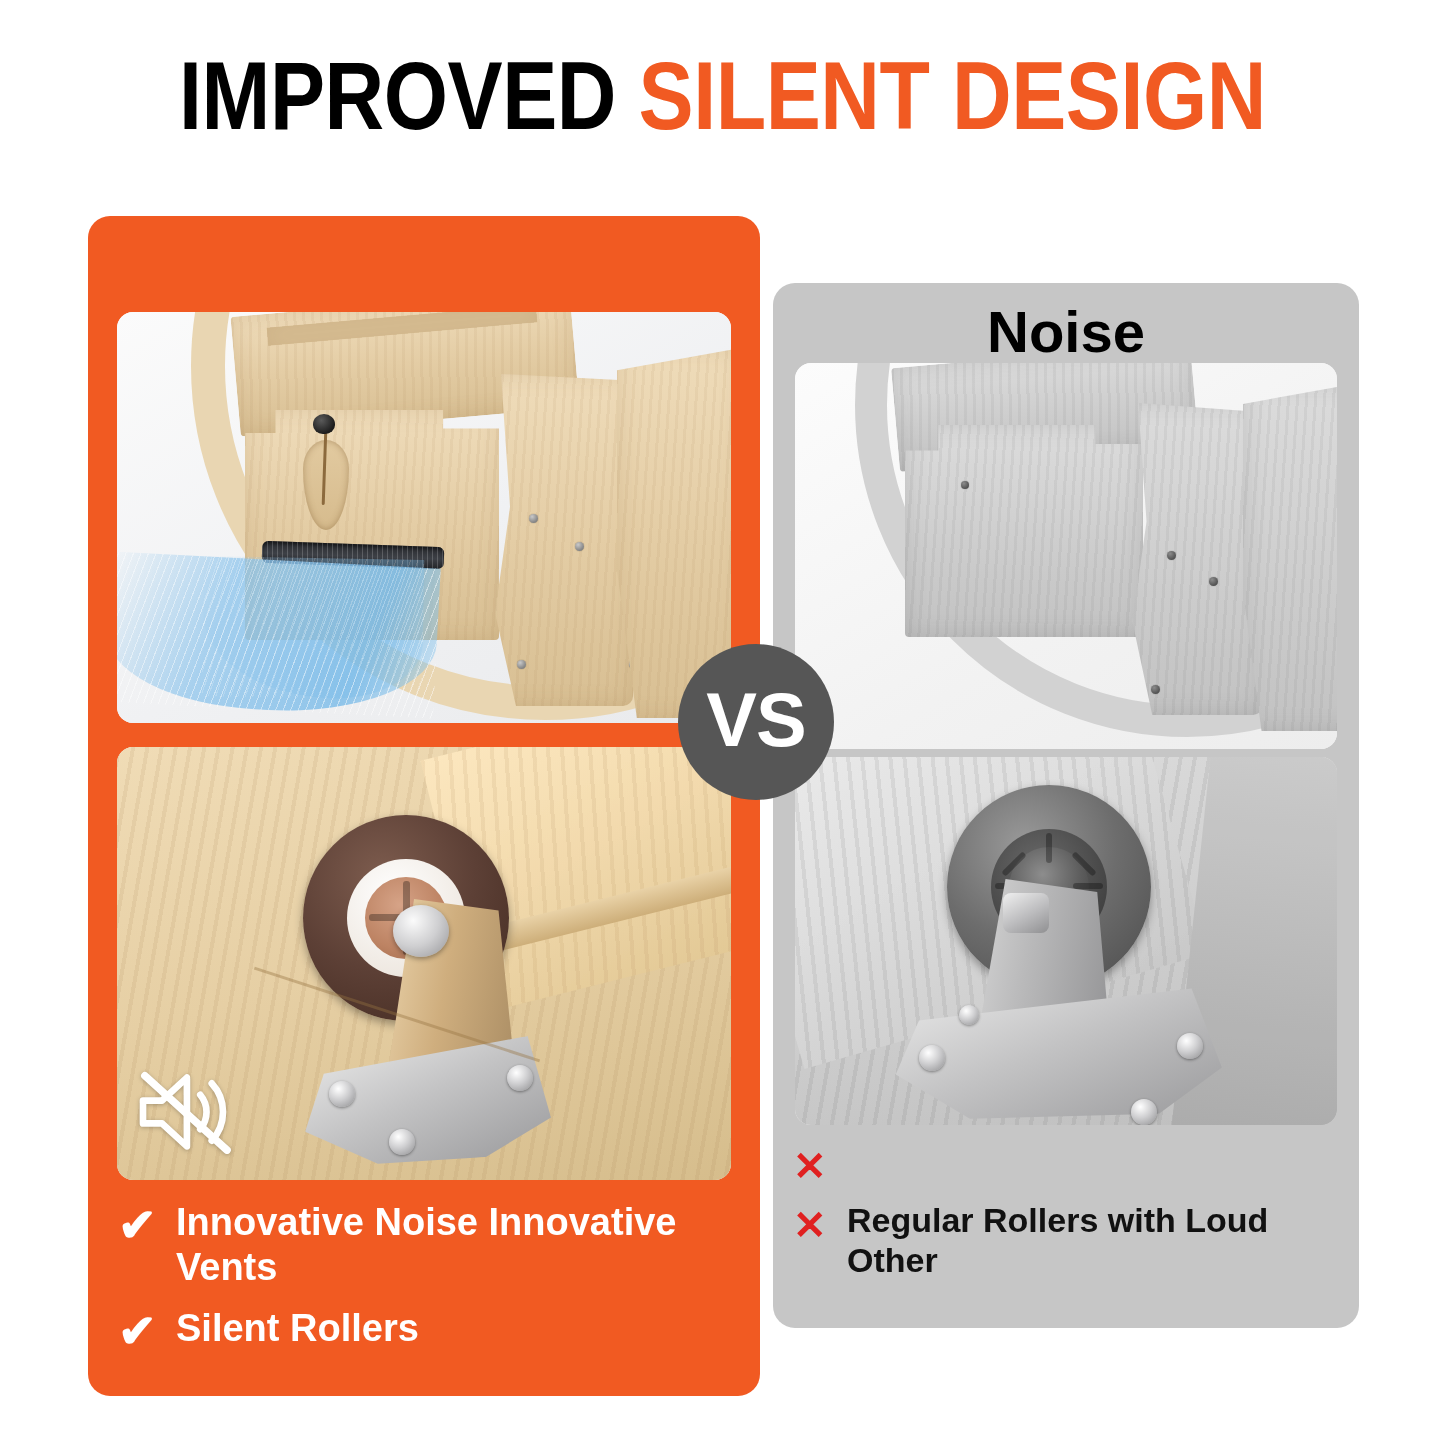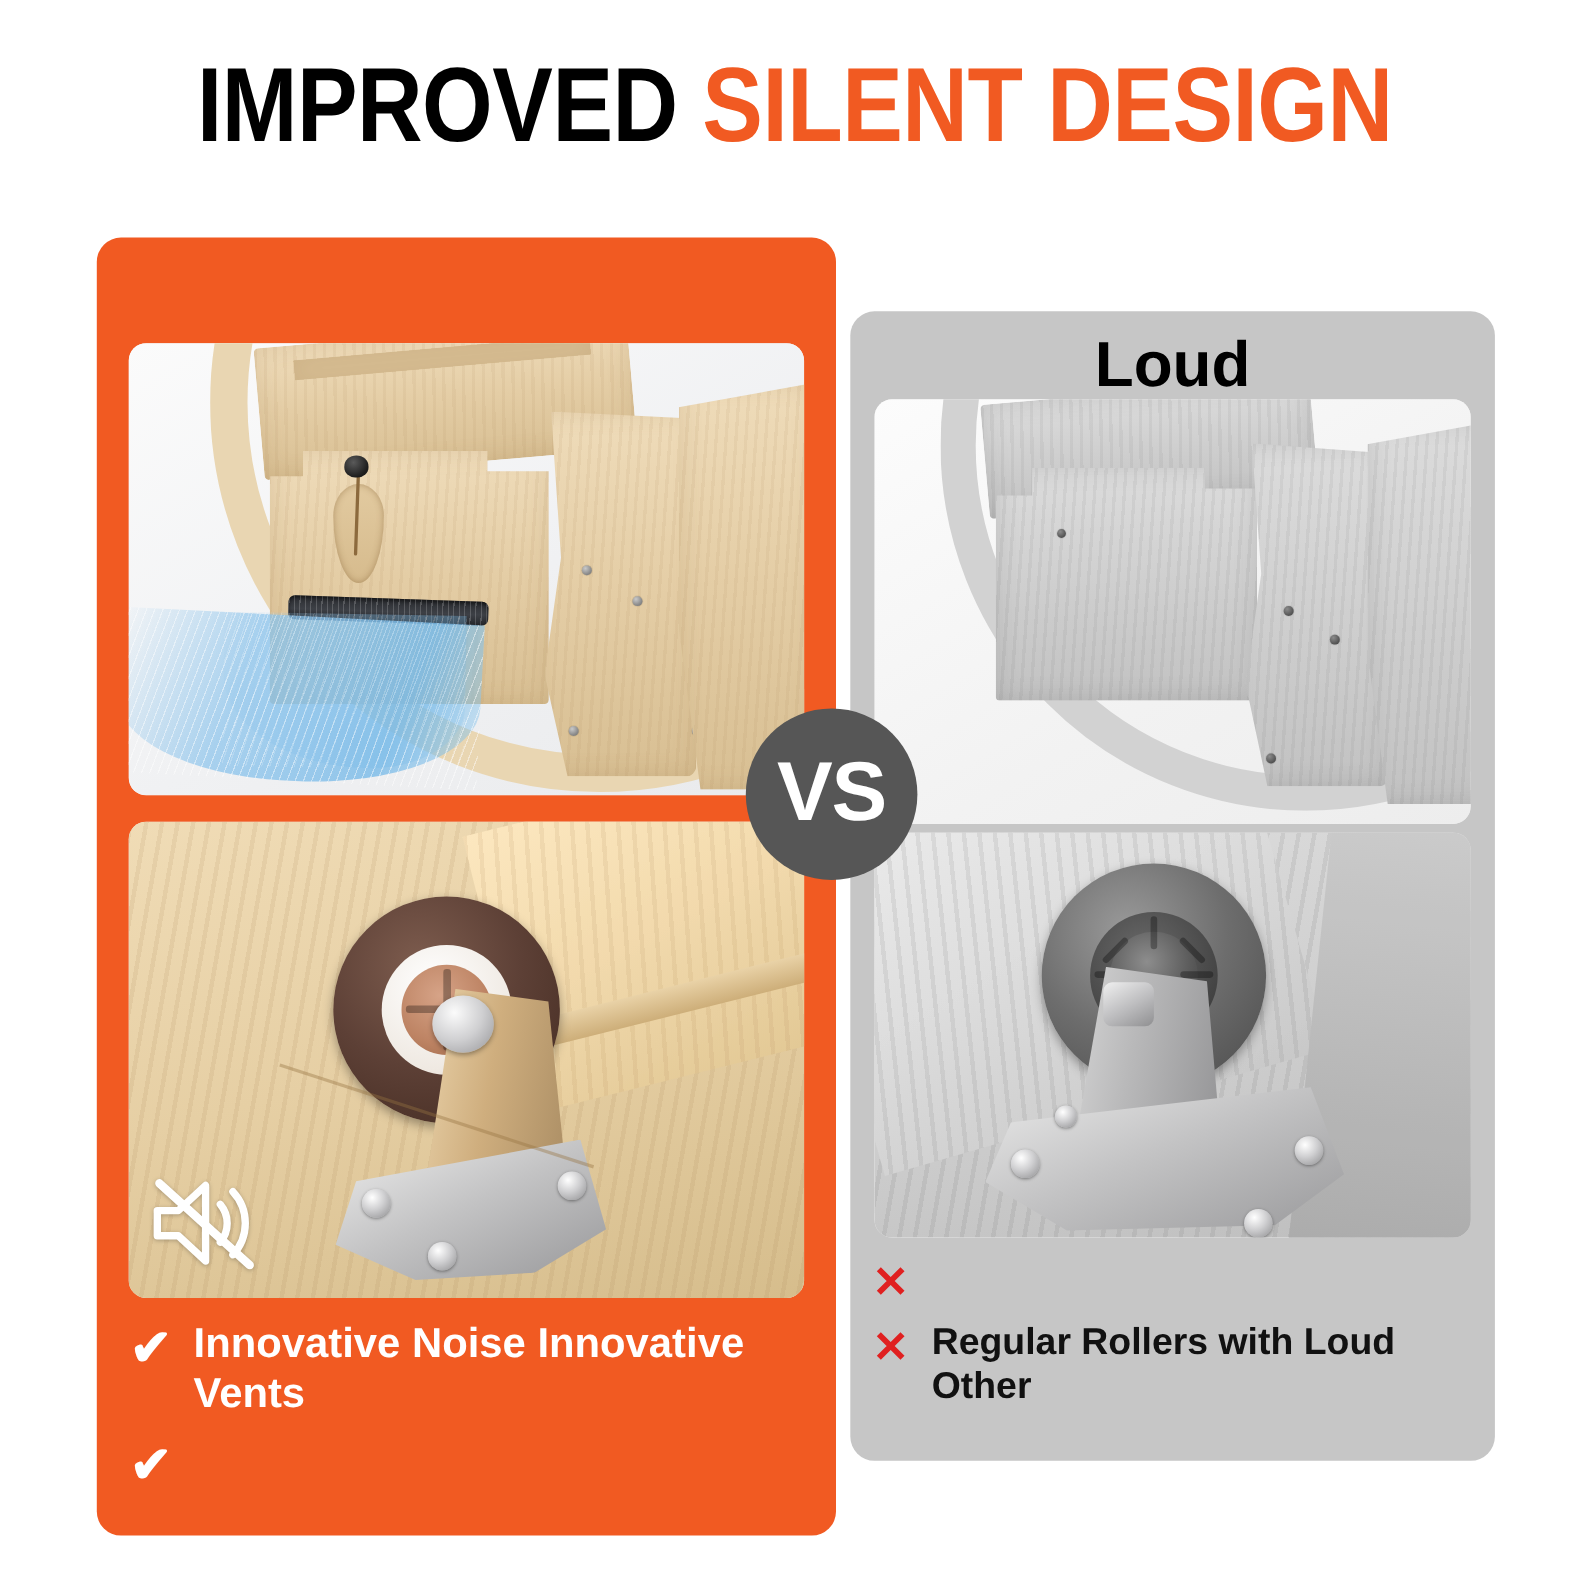--- a/index.html
+++ b/index.html
@@ -436,27 +436,28 @@
     </div>
   </div>
 
   <div class="features features-ours">
     <div class="feat-row">
       <span class="mark mark-check">✔</span>
       <span class="feat-text">Innovative Noise Innovative Vents</span>
     </div>
     <div class="feat-row">
       <span class="mark mark-check">✔</span>
+      <span class="feat-text">Silent Rollers</span>
     </div>
   </div>
 </div>
 
 <div class="panel panel-other">
 
-  <div class="panel-heading heading-other">Loud</div>
+  <div class="panel-heading heading-other">Noise</div>
 
   <div class="photo photo-other-top">
     <div class="scene">
       <div class="bg-studio" style="background:linear-gradient(150deg,#fcfcfc 0%,#f2f2f2 60%,#ededed 100%);"></div>
 
       <div class="rim gray" style="left:60px; top:-290px; width:600px; height:600px; border-width:32px; clip-path: inset(250px 0 0 0);"></div>
       <div class="tread gray" style="left:268px; top:-300px; width:620px; height:620px; border-width:26px; clip-path: inset(300px 0 0 50%);"></div>
       <div class="rim gray" style="left:254px; top:-316px; width:660px; height:660px; border-width:28px; clip-path: inset(298px 0 0 52%);"></div>
 
       <div class="ply gray" style="left:100px; top:-8px; width:300px; height:104px; transform: rotate(-5deg); border-radius:4px;"></div>

